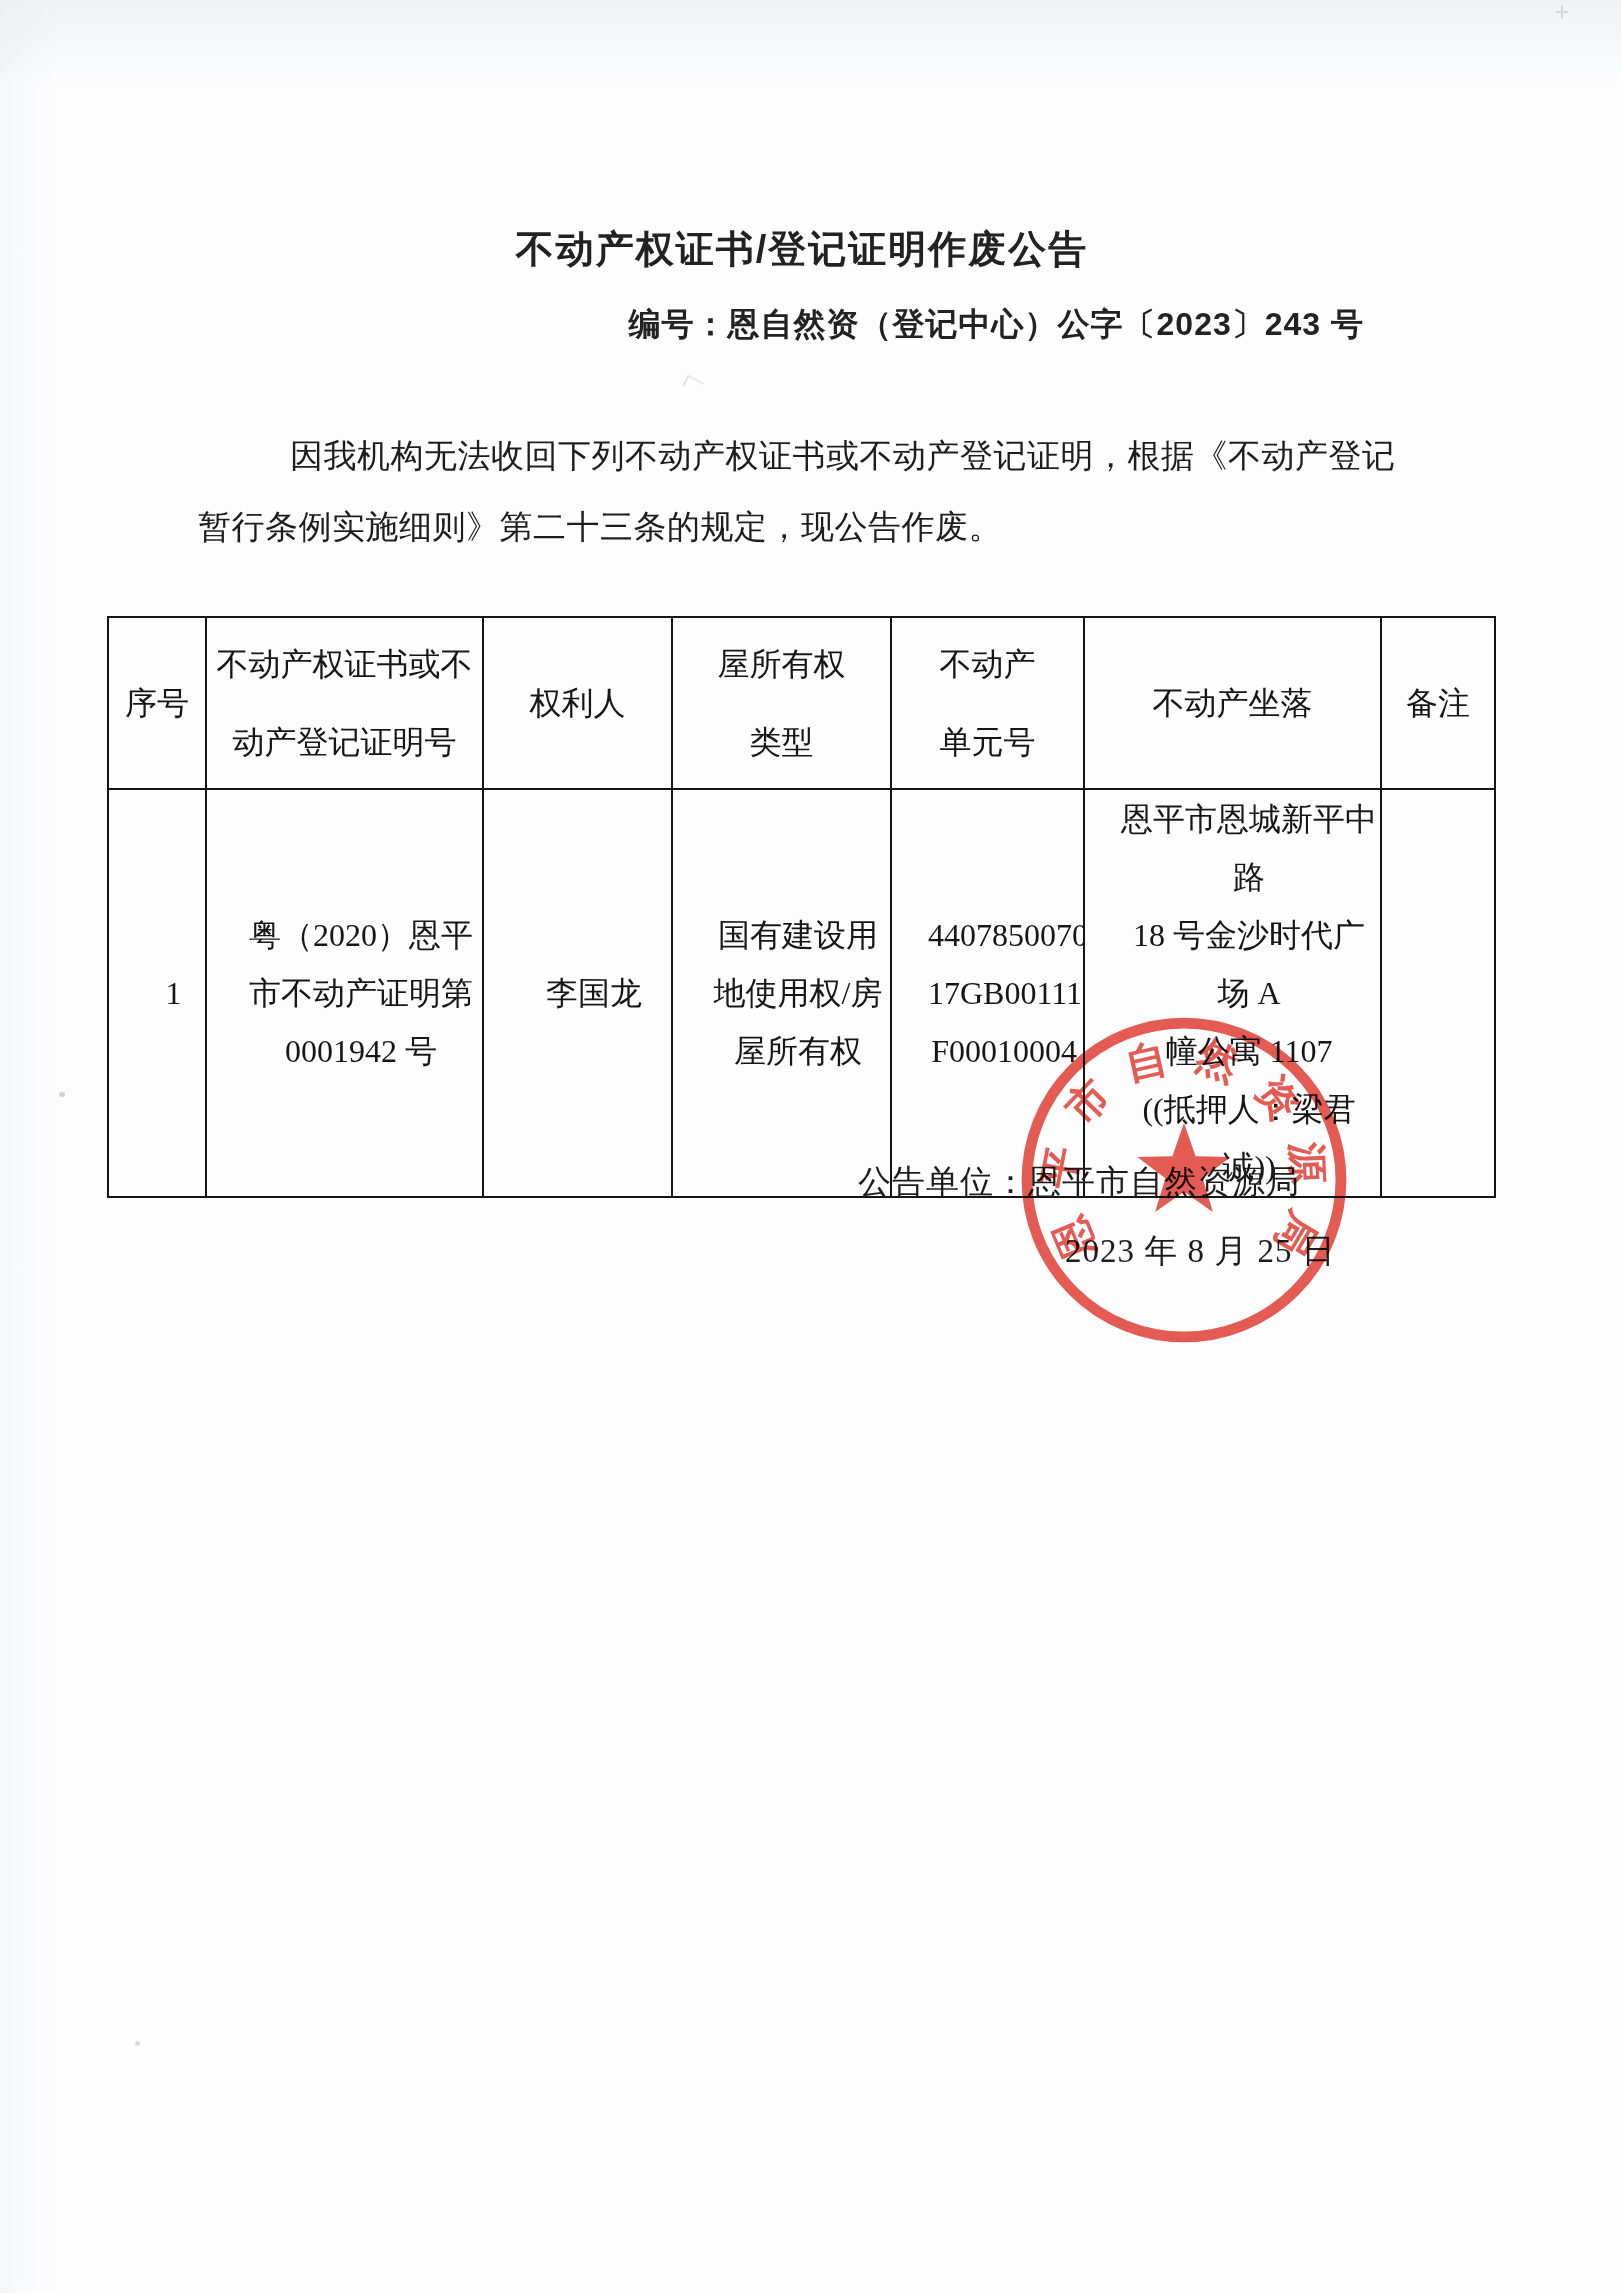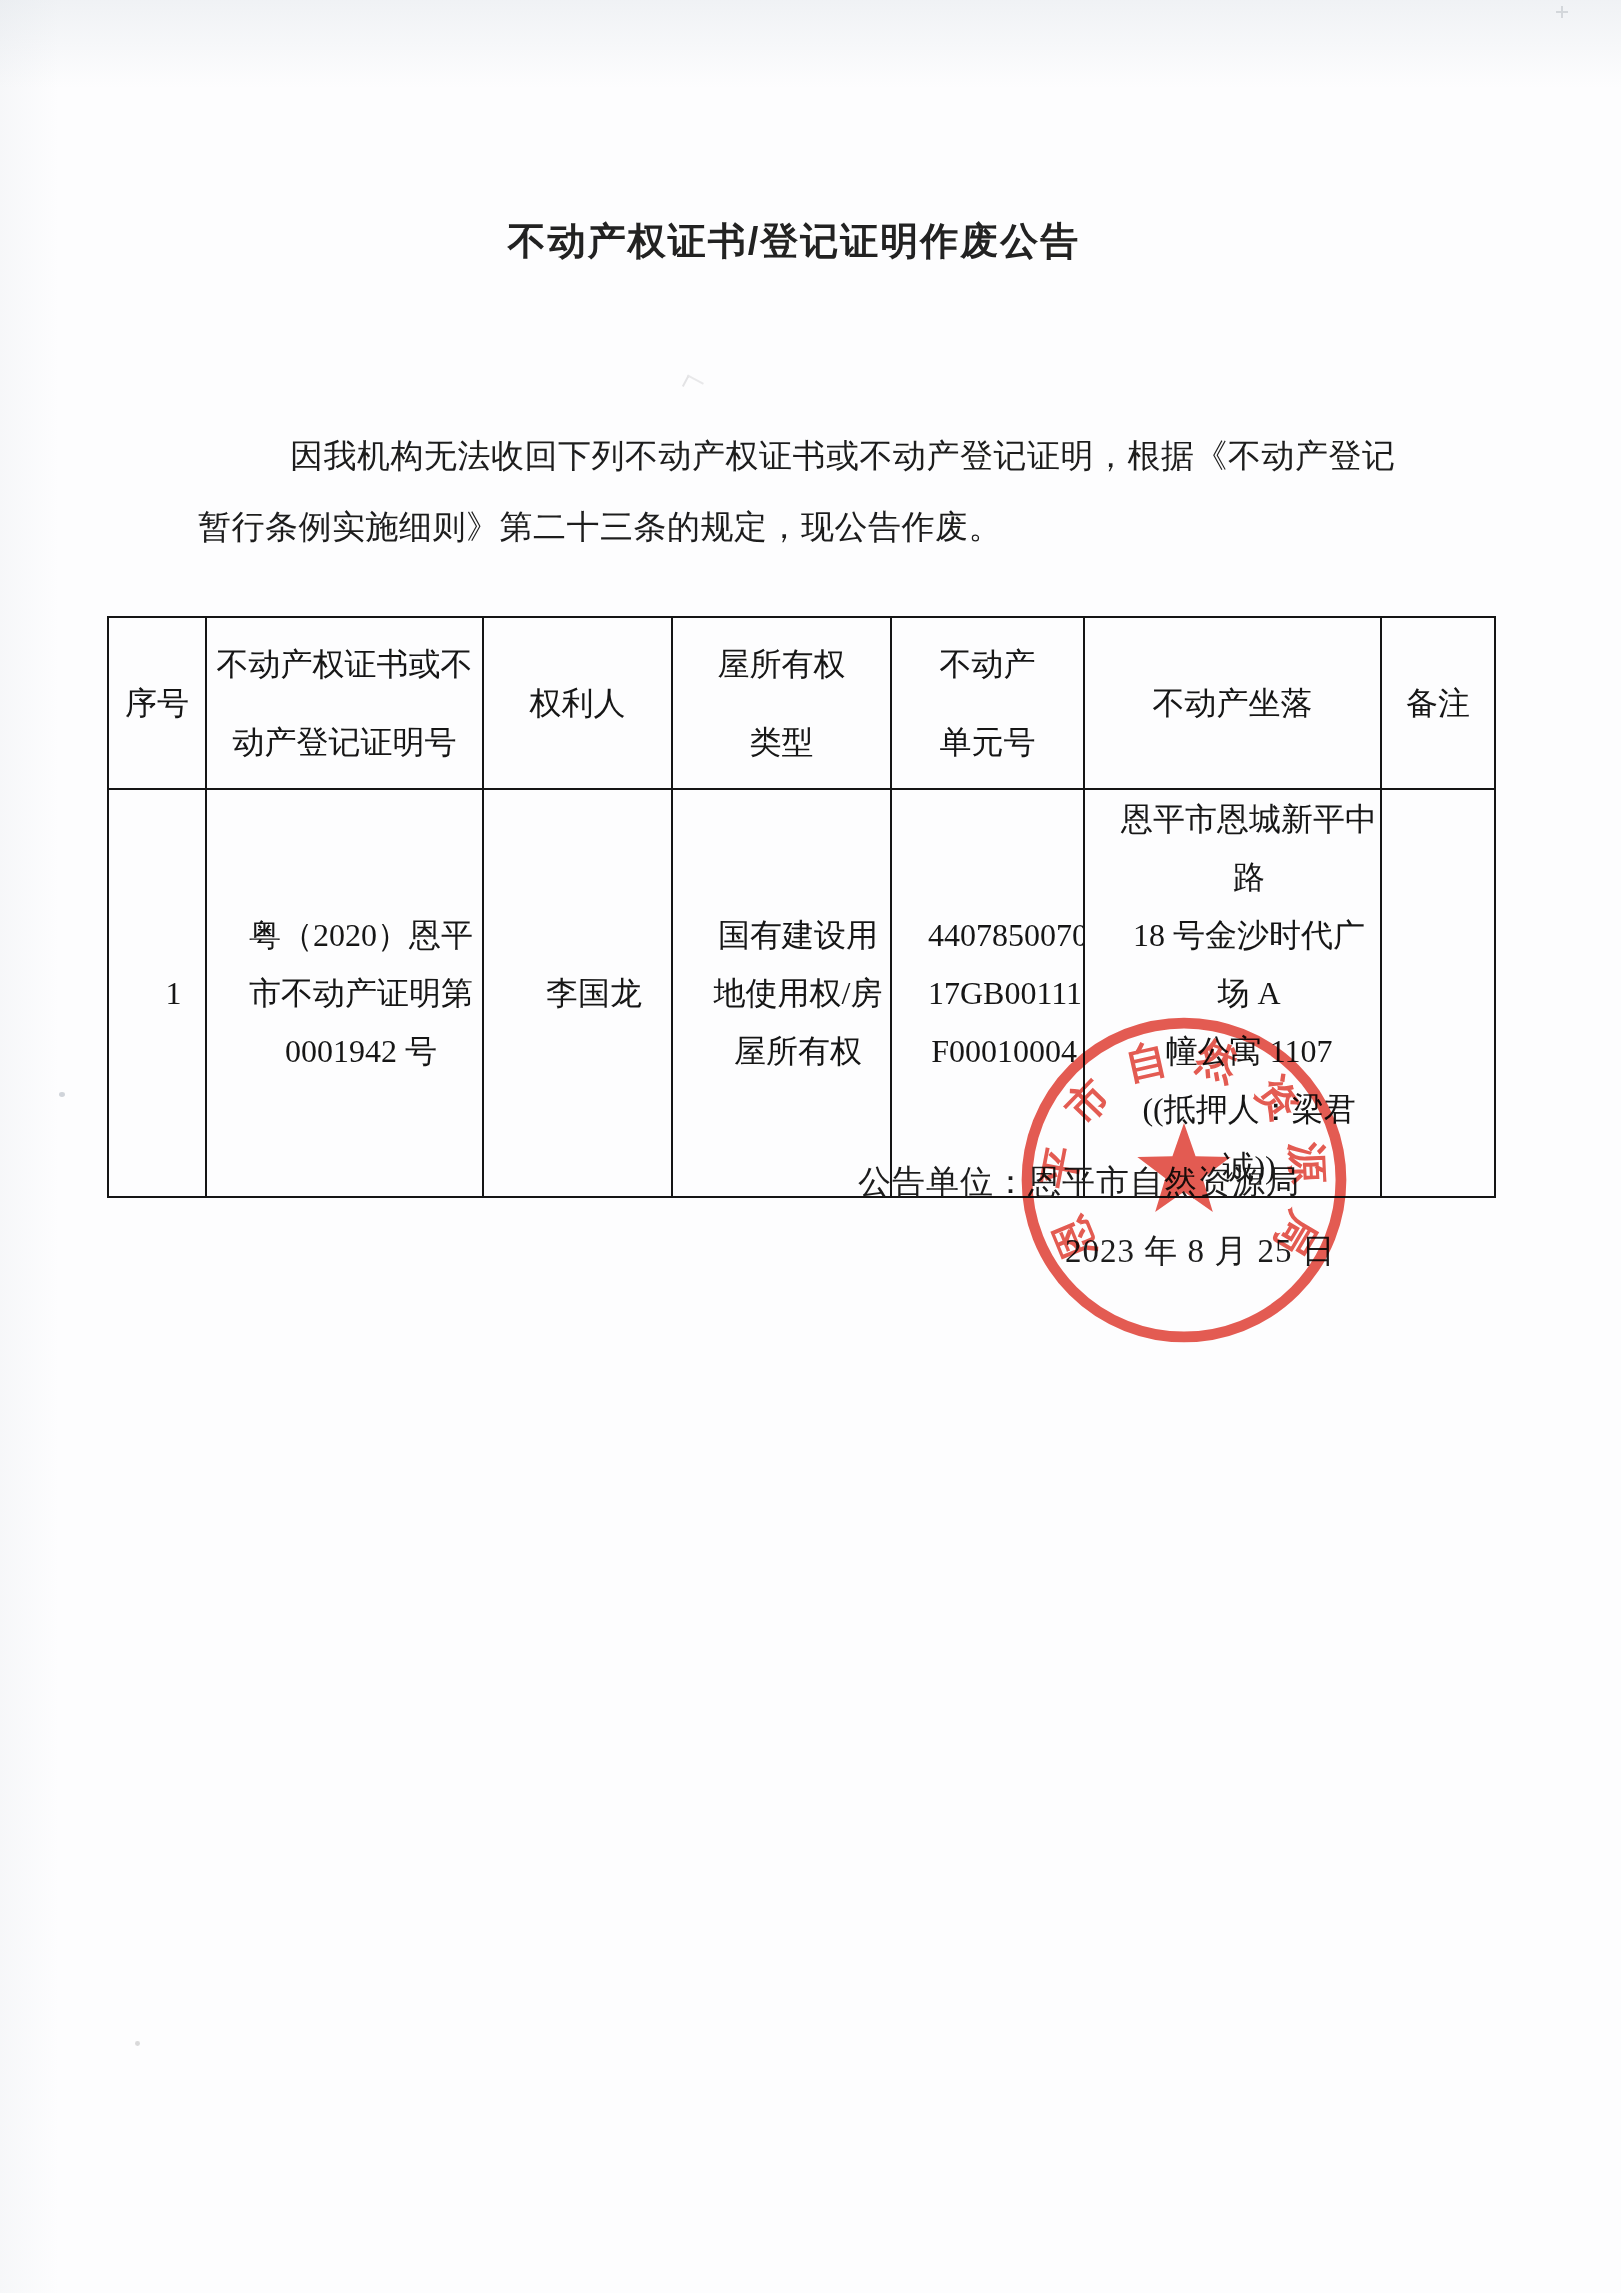--- a/index.html
+++ b/index.html
@@ -9,21 +9,21 @@
     background:
       linear-gradient(180deg, rgba(205,213,221,.28) 0%, rgba(253,253,254,0) 88px),
       linear-gradient(90deg, rgba(215,220,226,.18) 0%, rgba(253,253,254,0) 59px),
       #fdfdfe;
     overflow:hidden;
     font-family:"Liberation Serif", serif;
     color:#1f1f1f;
   }
   .doc-title{
     position:absolute;top:216px;left:0;width:1588px;
-    text-align:center;margin:0;
+    text-align:center;margin:8px;
     font-family:"Liberation Sans", sans-serif;
     font-size:38px;font-weight:600;letter-spacing:2px;color:#222;
   }
   .doc-number{
     position:absolute;top:303px;right:257px;
     font-family:"Liberation Sans", sans-serif;
     font-size:32px;font-weight:600;letter-spacing:1px;color:#222;
     white-space:nowrap;
   }
   .body-text{
@@ -75,20 +75,21 @@
   .corner-mark .h{left:0;top:4.9px;width:11.8px;height:2px;}
   .corner-mark .v{left:4.9px;top:0;width:2px;height:11.8px;}
 </style>
 </head>
 <body>
 
 <div class="page">
 
   <h1 class="doc-title">不动产权证书/登记证明作废公告</h1>
 
+  <div class="doc-number">编号：恩自然资（登记中心）公字〔2023〕243 号</div>
 
   <p class="body-text">因我机构无法收回下列不动产权证书或不动产登记证明，根据《不动产登记
 暂行条例实施细则》第二十三条的规定，现公告作废。</p>
 
   <table class="cert-table">
     <colgroup>
       <col style="width:98px">
       <col style="width:277px">
       <col style="width:189px">
       <col style="width:219px">

